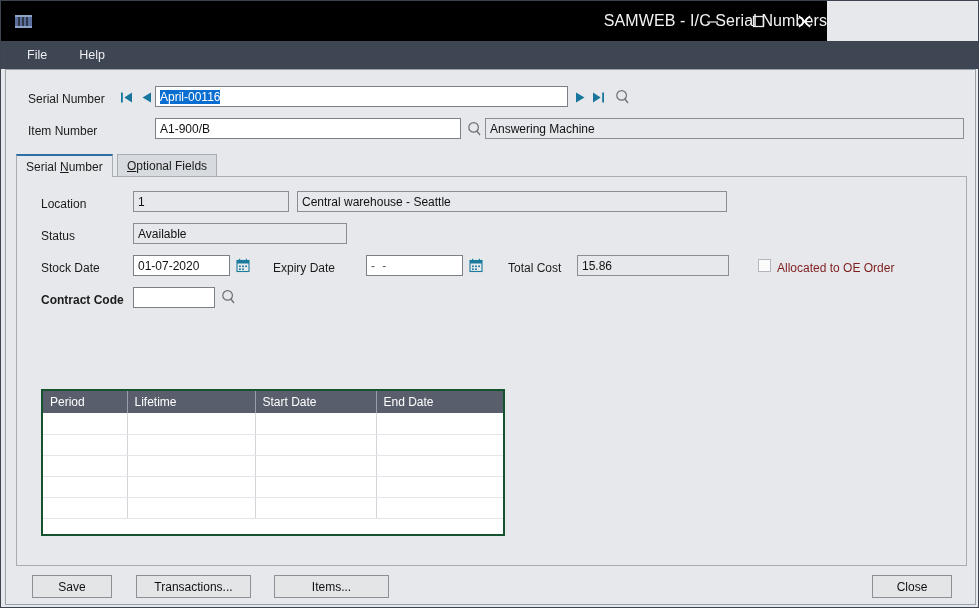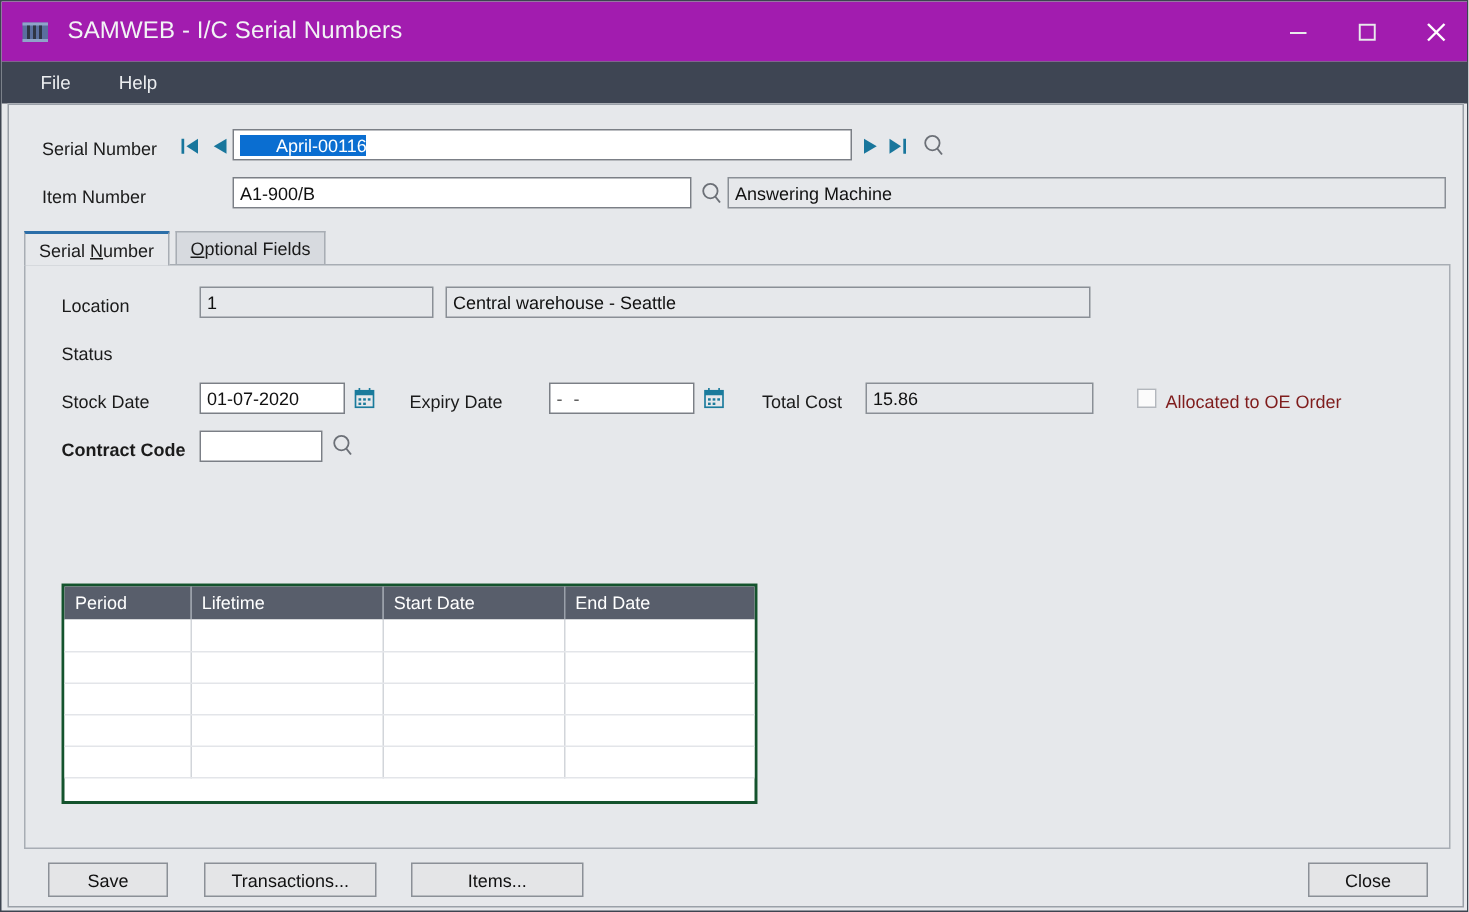--- a/index.html
+++ b/index.html
@@ -19,25 +19,26 @@
     box-sizing: border-box;
     background: #e6e8eb;
     border: 1px solid #3d4450;
     overflow: hidden;
   }
 
   
   .titlebar {
     position: absolute;
     top: 0; left: 0;
-    width: 979px;
+    width: 826px;
     height: 40px;
-    background: #a21caf;
-    display: flex;
-    align-items: center;
+    background: #000000;
+    display: flex;
+    align-items: center;
+    justify-content: space-between;
   }
   .app-icon {
     margin-left: 14px;
     width: 17px;
     height: 13px;
     position: relative;
   }
   .app-icon .bars {
     position: absolute;
     inset: 0;
@@ -127,21 +128,20 @@
     overflow: hidden;
   }
   .field.ro {
     background: #e6e8eb;
     border-color: #8a8f96;
   }
   .field.num { text-align: left; padding-right: 5px; }
   .field .sel {
     background: #0a6ed1;
     color: #ffffff;
-    padding-left: 24px;
   }
   .field .ph { color: #555; letter-spacing: 2px; }
 
   .icon-btn {
     position: absolute;
     display: flex;
     align-items: center;
     justify-content: center;
   }
   .icon-btn svg { display: block; }
@@ -348,20 +348,21 @@
       </div>
     </div>
 
     <div class="tabpanel">
 
       <div class="lbl" style="left:24px; top:20px;">Location</div>
       <div class="field ro" style="left:116px; top:14px; width:156px; height:21px;">1</div>
       <div class="field ro" style="left:280px; top:14px; width:430px; height:21px;">Central warehouse - Seattle</div>
 
       <div class="lbl" style="left:24px; top:52px;">Status</div>
+      <div class="field ro" style="left:116px; top:46px; width:214px; height:21px;">Available</div>
 
       <div class="lbl" style="left:24px; top:84px;">Stock Date</div>
       <div class="field" style="left:116px; top:78px; width:97px; height:21px;">01-07-2020</div>
       <div class="icon-btn" style="left:218px; top:79px; width:15px; height:18px;">
         <svg width="14" height="15" viewBox="0 0 14 15">
             <rect x="1" y="2.5" width="12" height="11" fill="none" stroke="#1a7b9c" stroke-width="1.1"></rect>
             <rect x="1" y="2.5" width="12" height="3" fill="#1a7b9c"></rect>
             <line x1="3.6" y1="0.7" x2="3.6" y2="3" stroke="#1a7b9c" stroke-width="1.1"></line>
             <line x1="10.4" y1="0.7" x2="10.4" y2="3" stroke="#1a7b9c" stroke-width="1.1"></line>
             <rect x="3" y="7.5" width="1.8" height="1.6" fill="#1a7b9c"></rect>

